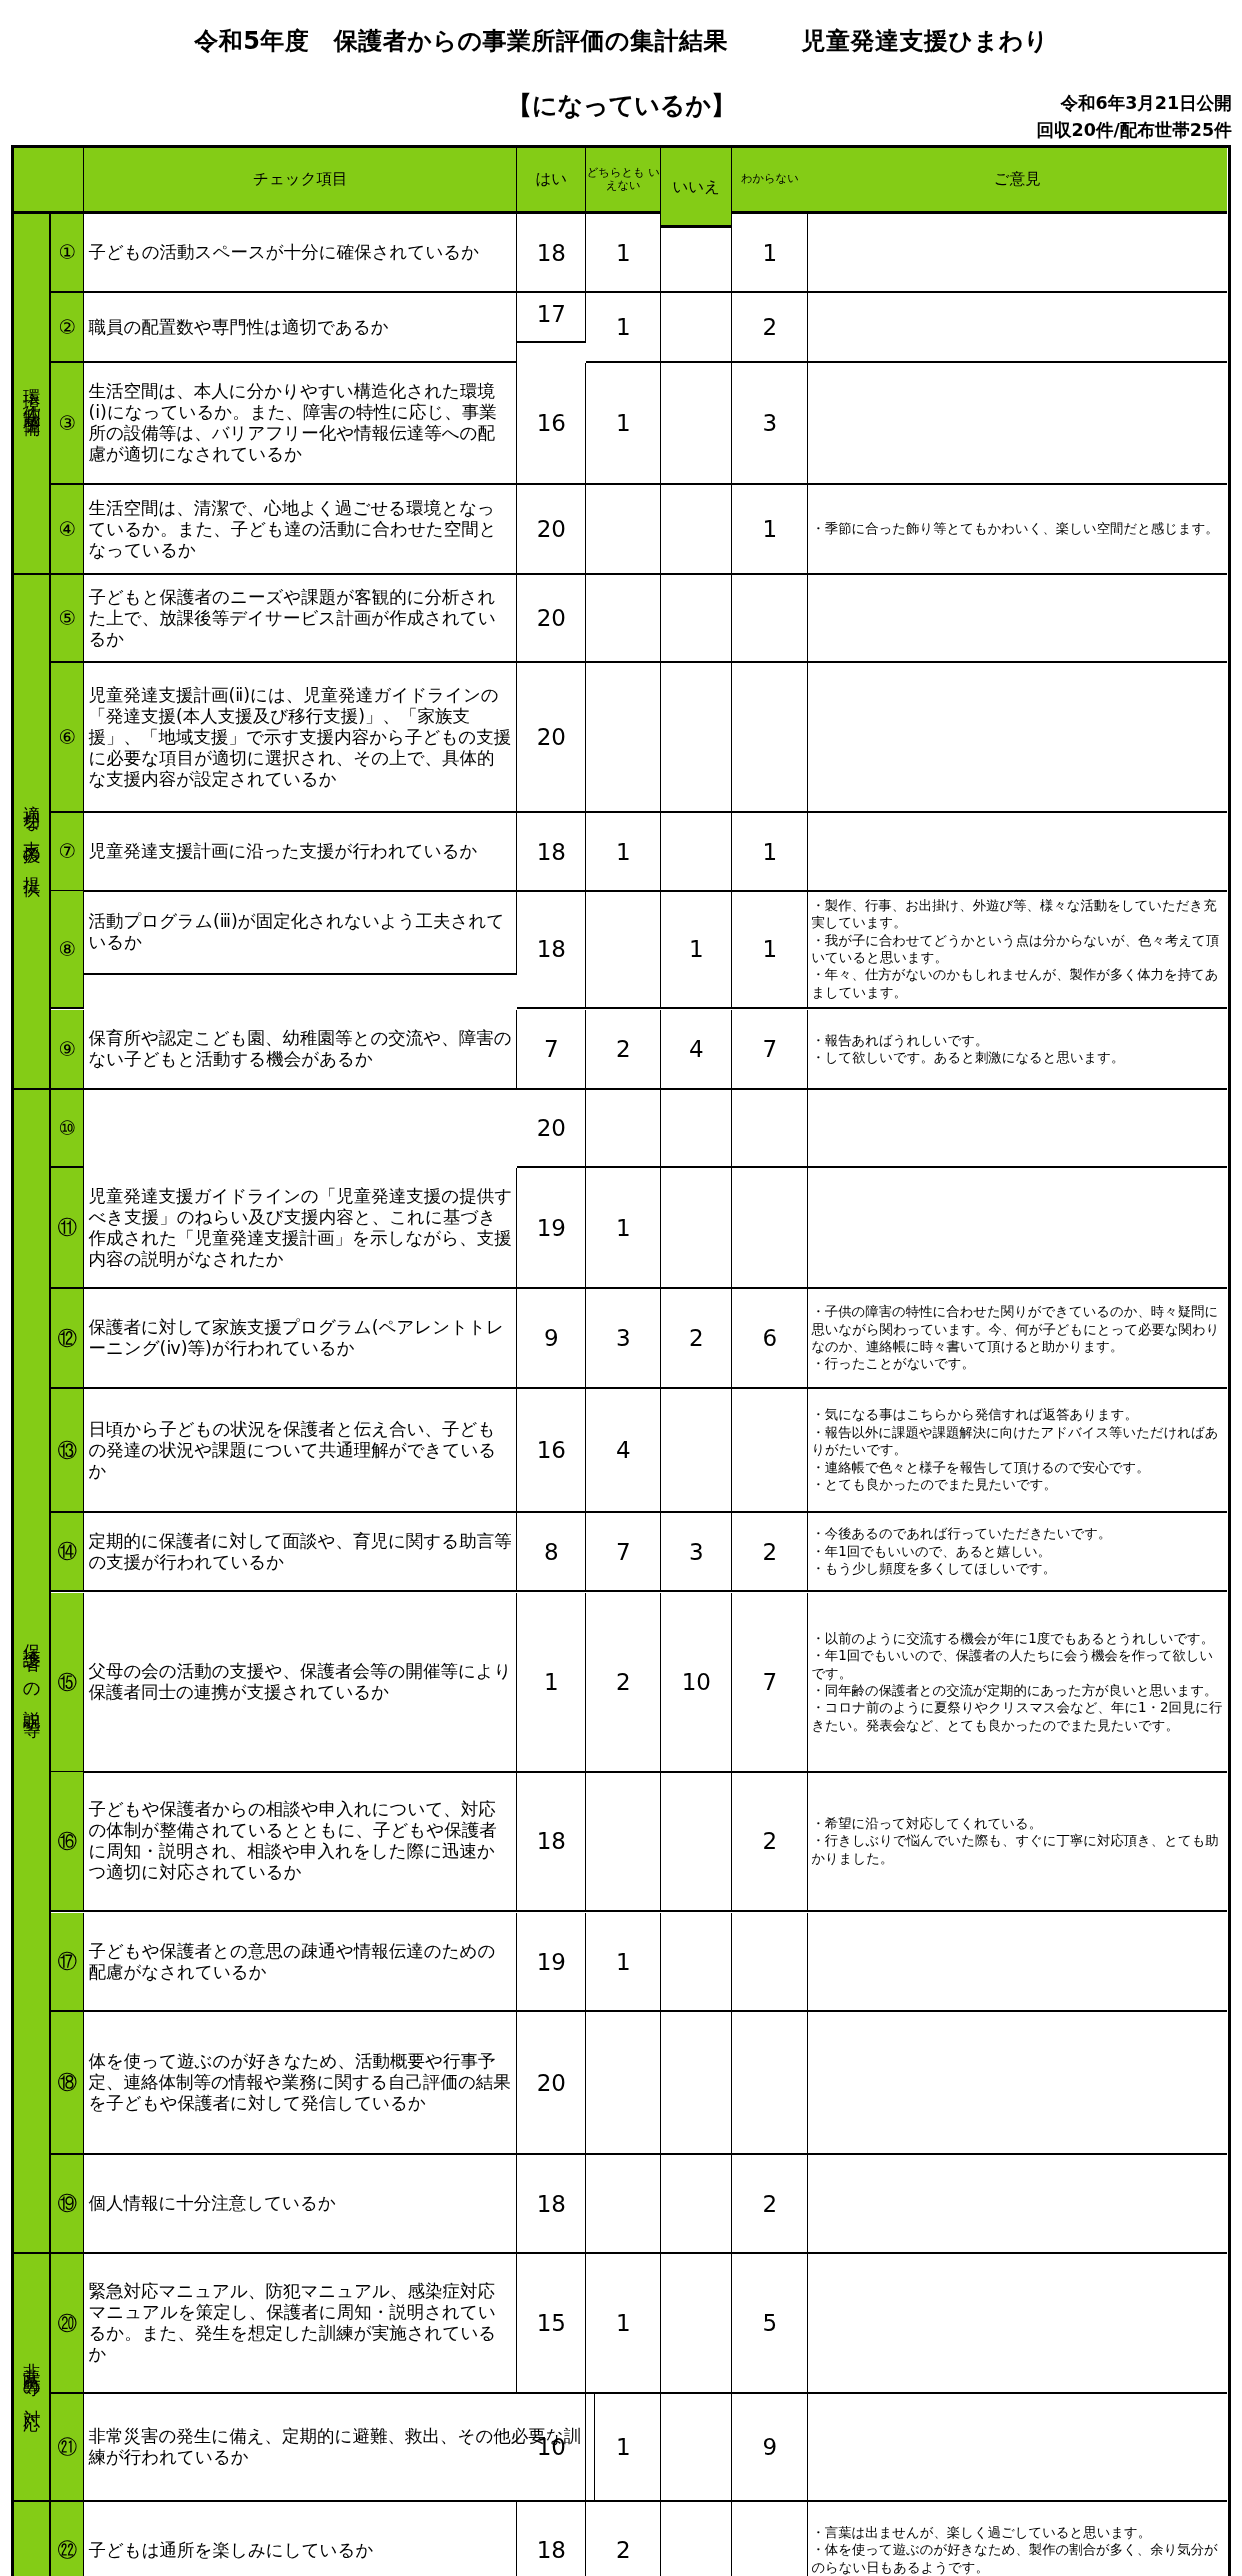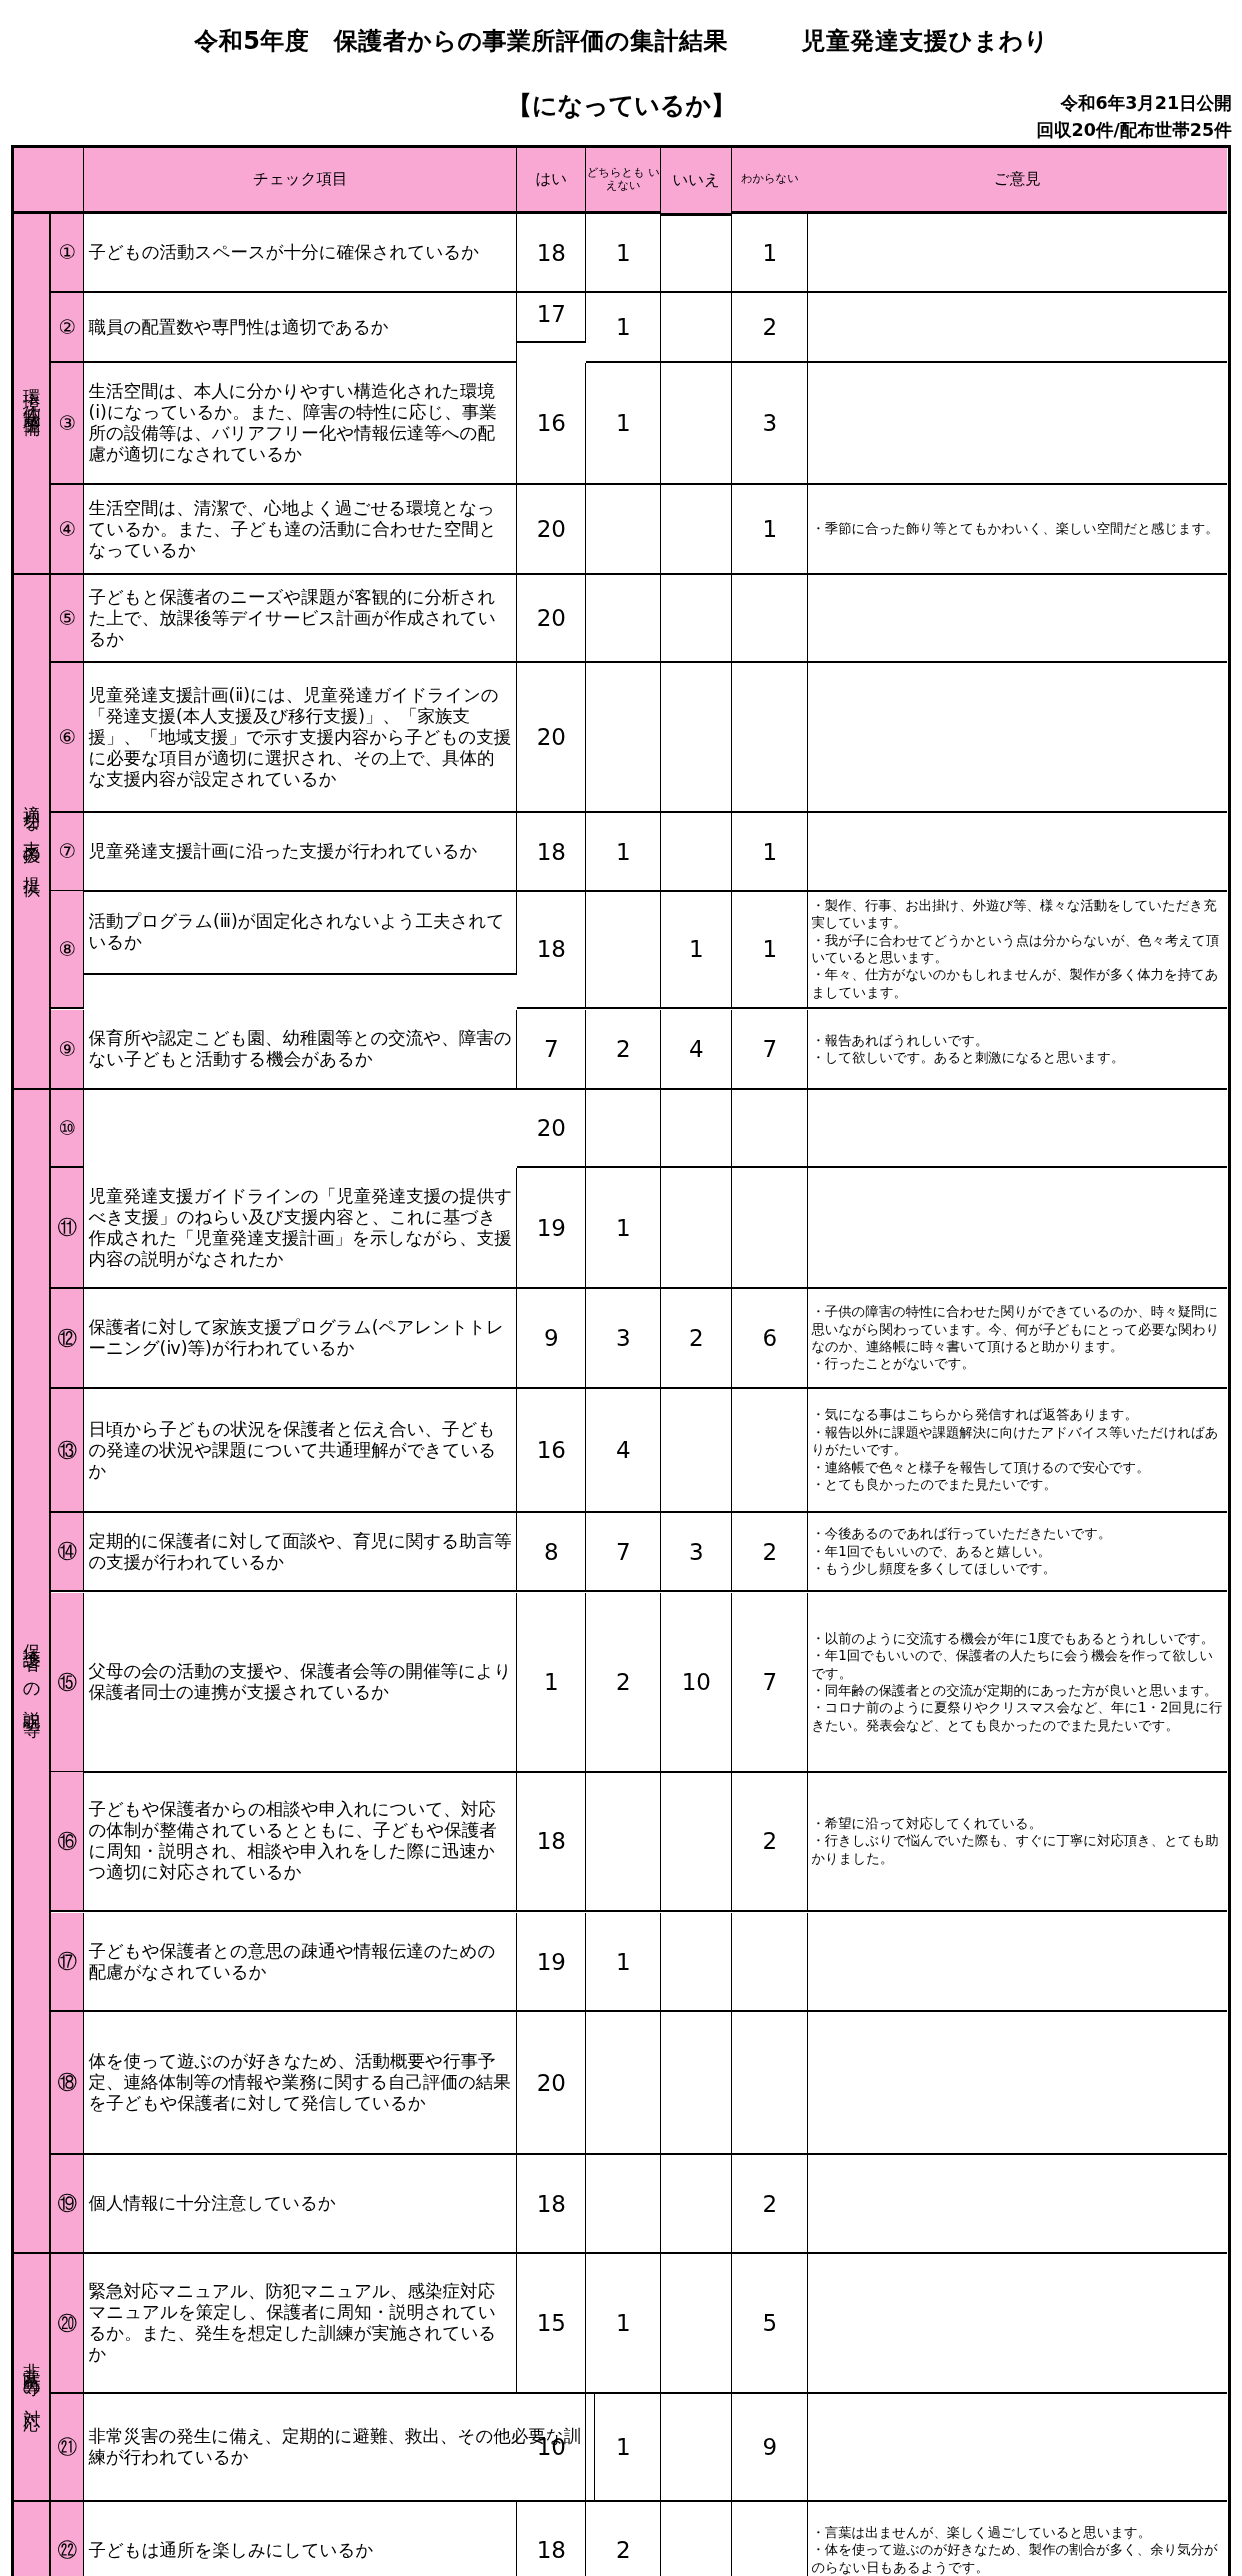--- a/index.html
+++ b/index.html
@@ -5,21 +5,21 @@
   html, body { margin:0; padding:0; background:#ffffff; }
   body { width:1243px; height:3477px; position:relative; font-family:"DejaVu Sans","Liberation Sans",sans-serif; color:#000; overflow:hidden; }
   .abs { position:absolute; }
   .title { left:0; width:1243px; top:25px; text-align:center; font-size:24px; font-weight:bold; letter-spacing:0.5px; }
   .subtitle { left:0; width:1243px; top:89px; text-align:center; font-size:25px; font-weight:bold; }
   .pubdate { right:11.3px; top:91px; font-size:17.5px; font-weight:bold; text-align:right; }
   .count { right:11.3px; top:118px; font-size:17.5px; font-weight:bold; text-align:right; }
 
   .tbl { left:11.3px; top:145px; width:1220px; border:3.1px solid #000; box-sizing:border-box; }
   .cell { position:absolute; box-sizing:border-box; border-right:1.5px solid #000; border-bottom:2.1px solid #000; display:flex; align-items:center; }
-  .gray { background:#f9a8d4; }
+  .gray { background:#84cc16; }
   .hcell { justify-content:center; font-size:15.5px; text-align:center; line-height:1.1; }
   .hsmall { font-size:11.3px; }
   .cat { justify-content:center; font-size:17.5px; writing-mode:vertical-rl; text-orientation:upright; letter-spacing:5.2px; }
   .num { justify-content:center; font-size:19.6px; }
   .item { font-size:17.5px; line-height:1.2; padding:0 4.1px; }
   .val { justify-content:center; font-size:23px; }
   .cmt { font-size:13.4px; line-height:1.3; padding:2.1px 4.1px; white-space:pre-line; align-items:center; }
 </style>
 </head>
 <body>
@@ -27,21 +27,21 @@
 <div class="abs title">令和5年度　保護者からの事業所評価の集計結果　　　児童発達支援ひまわり</div>
 <div class="abs subtitle">【になっているか】</div>
 <div class="abs pubdate">令和6年3月21日公開</div>
 <div class="abs count">回収20件/配布世帯25件</div>
 
 <div class="abs tbl" id="tbl" style="height: 2514px;">
     <div class="cell gray hcell" style="left: 0px; top: 0px; width: 70px; height: 66px; border-bottom: 3.1px solid rgb(0, 0, 0);"></div>
     <div class="cell gray hcell" style="left: 70px; top: 0px; width: 433px; height: 66px; border-bottom: 3.1px solid rgb(0, 0, 0);">チェック項目</div>
     <div class="cell gray hcell" style="left: 503px; top: 0px; width: 69px; height: 66px; border-bottom: 3.1px solid rgb(0, 0, 0);">はい</div>
     <div class="cell gray hcell hsmall" style="left: 572px; top: 0px; width: 75px; height: 66px; border-bottom: 3.1px solid rgb(0, 0, 0);">どちらとも いえない</div>
-    <div class="cell gray hcell" style="left: 647px; top: 0px; width: 71px; height: 68px; border-bottom: 3.1px solid rgb(0, 0, 0);">いいえ</div>
+    <div class="cell gray hcell" style="left: 647px; top: 0px; width: 71px; height: 80px; border-bottom: 3.1px solid rgb(0, 0, 0); font-family: Liberation Serif, serif;">いいえ</div>
     <div class="cell gray hcell hsmall" style="left: 718px; top: 0px; width: 76px; height: 66px; border-bottom: 3.1px solid rgb(0, 0, 0);">わからない</div>
     <div class="cell gray hcell" style="left: 793px; top: 0px; width: 420px; height: 66px; border-right: none; border-bottom: 3.1px solid rgb(0, 0, 0);">ご意見</div>
     <div class="cell gray cat" style="left: 0px; top: 66px; width: 37px; height: 361px; border-right: 2.1px solid rgb(0, 0, 0);">環境・体制整備</div>
     <div class="cell gray cat" style="left: 0px; top: 427px; width: 37px; height: 515px; border-right: 2.1px solid rgb(0, 0, 0);">適切な支援の提供</div>
     <div class="cell gray cat" style="left: 0px; top: 942px; width: 37px; height: 1164px; border-right: 2.1px solid rgb(0, 0, 0);">保護者への説明等</div>
     <div class="cell gray cat" style="left: 0px; top: 2106px; width: 37px; height: 248px; border-right: 2.1px solid rgb(0, 0, 0);">非常時等の対応</div>
     <div class="cell gray cat" style="left: 0px; top: 2354px; width: 37px; height: 209px; border-right: 2.1px solid rgb(0, 0, 0);">満足度</div>
     <div class="cell gray num" style="left: 37px; top: 66px; width: 33px; height: 79px;">①</div>
     <div class="cell item" style="left: 70px; top: 66px; width: 433px; height: 79px;">子どもの活動スペースが十分に確保されているか</div>
     <div class="cell val" style="left: 503px; top: 66px; width: 69px; height: 79px;">18</div>

